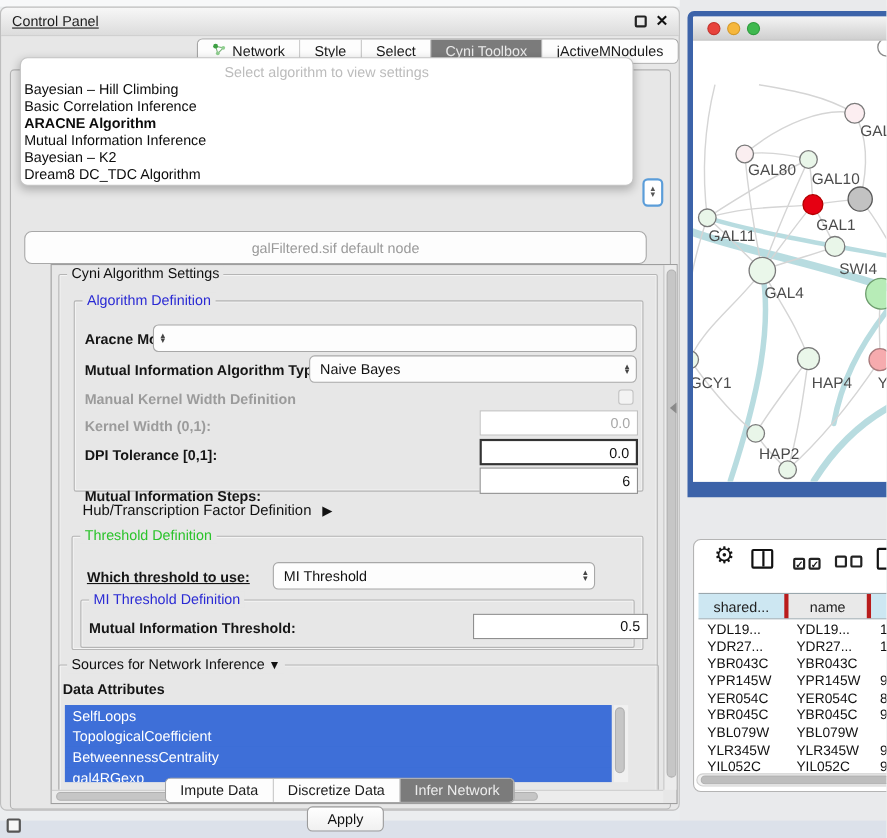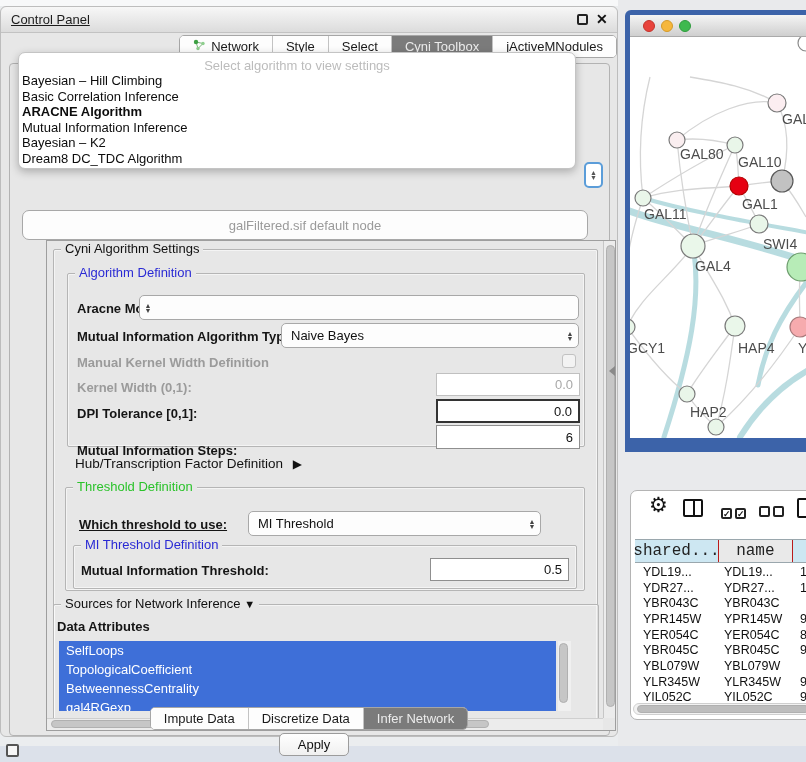--- a/index.html
+++ b/index.html
@@ -102,22 +102,22 @@
 
   
   #tp-title{left:637px;top:490px;font-size:13px;color:#1c1c1c;}
   #tablewin{left:630px;top:490px;width:200px;height:230px;background:#fff;
             border:1px solid #b4b4b4;border-radius:7px;overflow:hidden;}
   .tb-ic{position:absolute;top:10px;color:#141414;}
   .cbx{display:inline-block;width:11px;height:11px;border:2px solid #222;border-radius:2px;
        font-size:9px;line-height:8px;font-weight:bold;text-align:center;margin-right:3px;}
   #tbl-header{position:absolute;left:4px;top:48px;width:196px;height:24px;display:flex;
               border-top:1px solid #9aa7ad;border-bottom:1px solid #9aa7ad;}
-  .hcell{height:100%;display:flex;align-items:center;justify-content:center;font-size:16px;
-         color:#222;border-right:1px solid #b91c1c;font-family:Liberation Mono, monospace;}
+  .hcell{height:100%;display:flex;align-items:center;justify-content:center;font-size:13px;
+         color:#222;border-right:4px solid #b91c1c;}
   #tbl-rows{position:absolute;left:4px;top:73px;width:196px;height:139px;overflow:hidden;}
   .trow{display:flex;height:15.7px;align-items:center;font-size:12.5px;color:#101010;}
   .tc1{width:84px;padding-left:8px;}
   .tc2{width:77px;padding-left:5px;}
   .tc3{width:35px;padding-left:4px;}
   #tbl-hscroll{position:absolute;left:2px;top:212px;width:196px;height:12px;background:#f2f2f2;
                border:1px solid #cfcfcf;border-radius:6px;}
 </style>
 </head>
 <body>
@@ -211,21 +211,21 @@
 
         <div class="flabel" style="left:32px;top:276px;text-decoration:underline;">Which threshold to use:</div>
         <div class="combo abs" style="left:201px;top:270px;width:293px;height:25px;">
           <span class="val">MI Threshold</span>
           <span class="arrows">▲<br>▼</span>
         </div>
 
         <div class="group" style="left:26px;top:304px;width:504px;height:44px;"></div>
         <div class="gtitle" style="left:34px;top:297px;color:#2a2ad4;">MI Threshold Definition</div>
         <div class="flabel" style="left:34px;top:322px;">Mutual Information Threshold:</div>
-        <div class="tfield" style="left:383px;top:317px;width:139px;height:23px;">0.5</div>
+        <div class="tfield" style="left:383px;top:317px;width:159px;height:23px;">0.5</div>
 
         <div class="group" style="left:6px;top:363px;width:546px;height:130px;"></div>
         <div class="gtitle" style="left:14px;top:356px;color:#111;">
           <span>Sources for Network Inference</span>
           <span style="font-size:11px;">▼</span>
         </div>
         <div class="flabel" style="left:10px;top:378px;">Data Attributes</div>
         <div id="attr-list">
             <div class="attr-item">SelfLoops</div>
             <div class="attr-item">TopologicalCoefficient</div>

